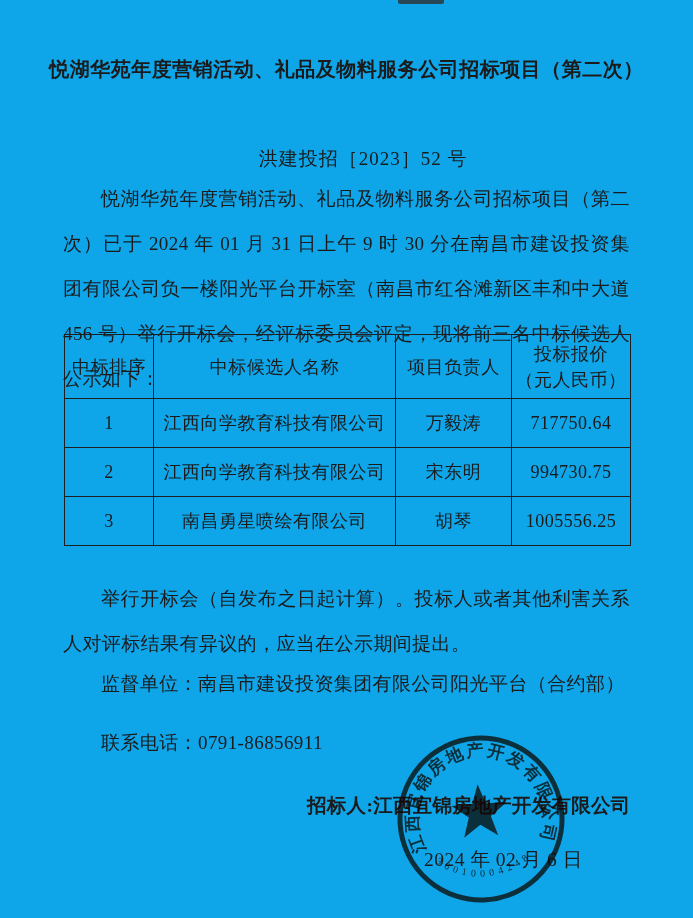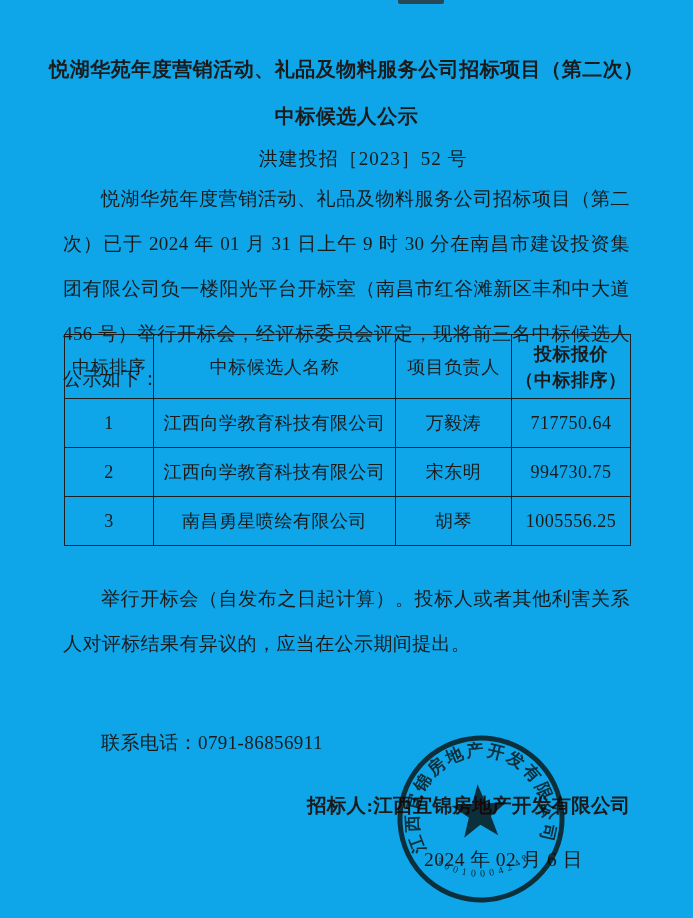--- a/index.html
+++ b/index.html
@@ -47,58 +47,57 @@
   table.results {
     position:absolute; left:64px; top:334px;
     border-collapse:collapse; table-layout:fixed; width:566px;
   }
   table.results th, table.results td {
     border:1.6px solid #1f1f1f; text-align:center; vertical-align:middle;
     font-size:18px; font-weight:normal; padding:0 2px; letter-spacing:.5px;
   }
   tr.hdr  { height:64px; }
   tr.body { height:49px; }
-  .hdr-2l span { display:block; line-height:26px;font-weight:bold; }
+  .hdr-2l span { display:block; line-height:26px; }
   .seal {
     position:absolute; left:392px; top:730px; width:178px; height:178px;
     opacity:.9; mix-blend-mode:multiply; transform:rotate(-4deg);
   }
   .seal text { font-family:"Liberation Serif","DejaVu Serif",serif; }
   .seal .arc-company { font-size:17px; letter-spacing:2.5px; font-weight:bold; }
   .seal .arc-serial  { font-size:10px; letter-spacing:4.5px; }
 </style>
 </head>
 <body>
 
 <div class="page">
 
   <div class="smudge"></div>
 
   <div class="title-line" id="title1">悦湖华苑年度营销活动、礼品及物料服务公司招标项目（第二次）</div>
-  <div class="title-line" id="title2">中标候选人公示</div>
 
   <div class="doc-number">洪建投招［2023］52 号</div>
 
   <div class="para" id="body-para">悦湖华苑年度营销活动、礼品及物料服务公司招标项目（第二次）已于 2024 年 01 月 31 日上午 9 时 30 分在南昌市建设投资集团有限公司负一楼阳光平台开标室（南昌市红谷滩新区丰和中大道 456 号）举行开标会，经评标委员会评定，现将前三名中标候选人公示如下：</div>
 
   <table class="results">
     <colgroup>
       <col style="width:89px">
         <col style="width:242px">
         <col style="width:116px">
         <col style="width:119px">
     </colgroup>
     <tbody>
         <tr class="hdr">
       <th>中标排序</th>
       <th>中标候选人名称</th>
       <th>项目负责人</th>
       <th class="hdr-2l">
         <span>投标报价</span>
-        <span>（中标排序）</span>
+        <span>（元人民币）</span>
       </th>
     </tr>
     <tr class="body">
       <td>1</td>
       <td>江西向学教育科技有限公司</td>
       <td>万毅涛</td>
       <td>717750.64</td>
     </tr>
     <tr class="body">
       <td>2</td>
@@ -110,20 +109,21 @@
       <td>3</td>
       <td>南昌勇星喷绘有限公司</td>
       <td>胡琴</td>
       <td>1005556.25</td>
     </tr>
   </tbody>
     </table>
 
   <div class="para" id="notice-para">举行开标会（自发布之日起计算）。投标人或者其他利害关系人对评标结果有异议的，应当在公示期间提出。</div>
 
+  <div class="info-line" id="supervisor-line">监督单位：南昌市建设投资集团有限公司阳光平台（合约部）</div>
   <div class="info-line" id="contact-line">联系电话：0791-86856911</div>
 
   <div class="tenderer-line">招标人:江西宜锦房地产开发有限公司</div>
   <div class="date-line">2024 年 02 月 6 日</div>
 
   <svg class="seal" viewBox="0 0 178 178">
     <g fill="#d0342c">
       <circle cx="89" cy="89" r="81" fill="none" stroke="#d0342c" stroke-width="5"></circle>
       <polygon points="88,54 94.82,73.62 115.58,74.04 99.03,86.58 105.05,106.46 88,94.6 70.95,106.46 76.97,86.58 60.42,74.04 81.18,73.62"></polygon>
       <path id="seal-company-arc" d="M 34.44 120.5 A 63 63 0 1 1 143.56 120.5" fill="none"></path>

